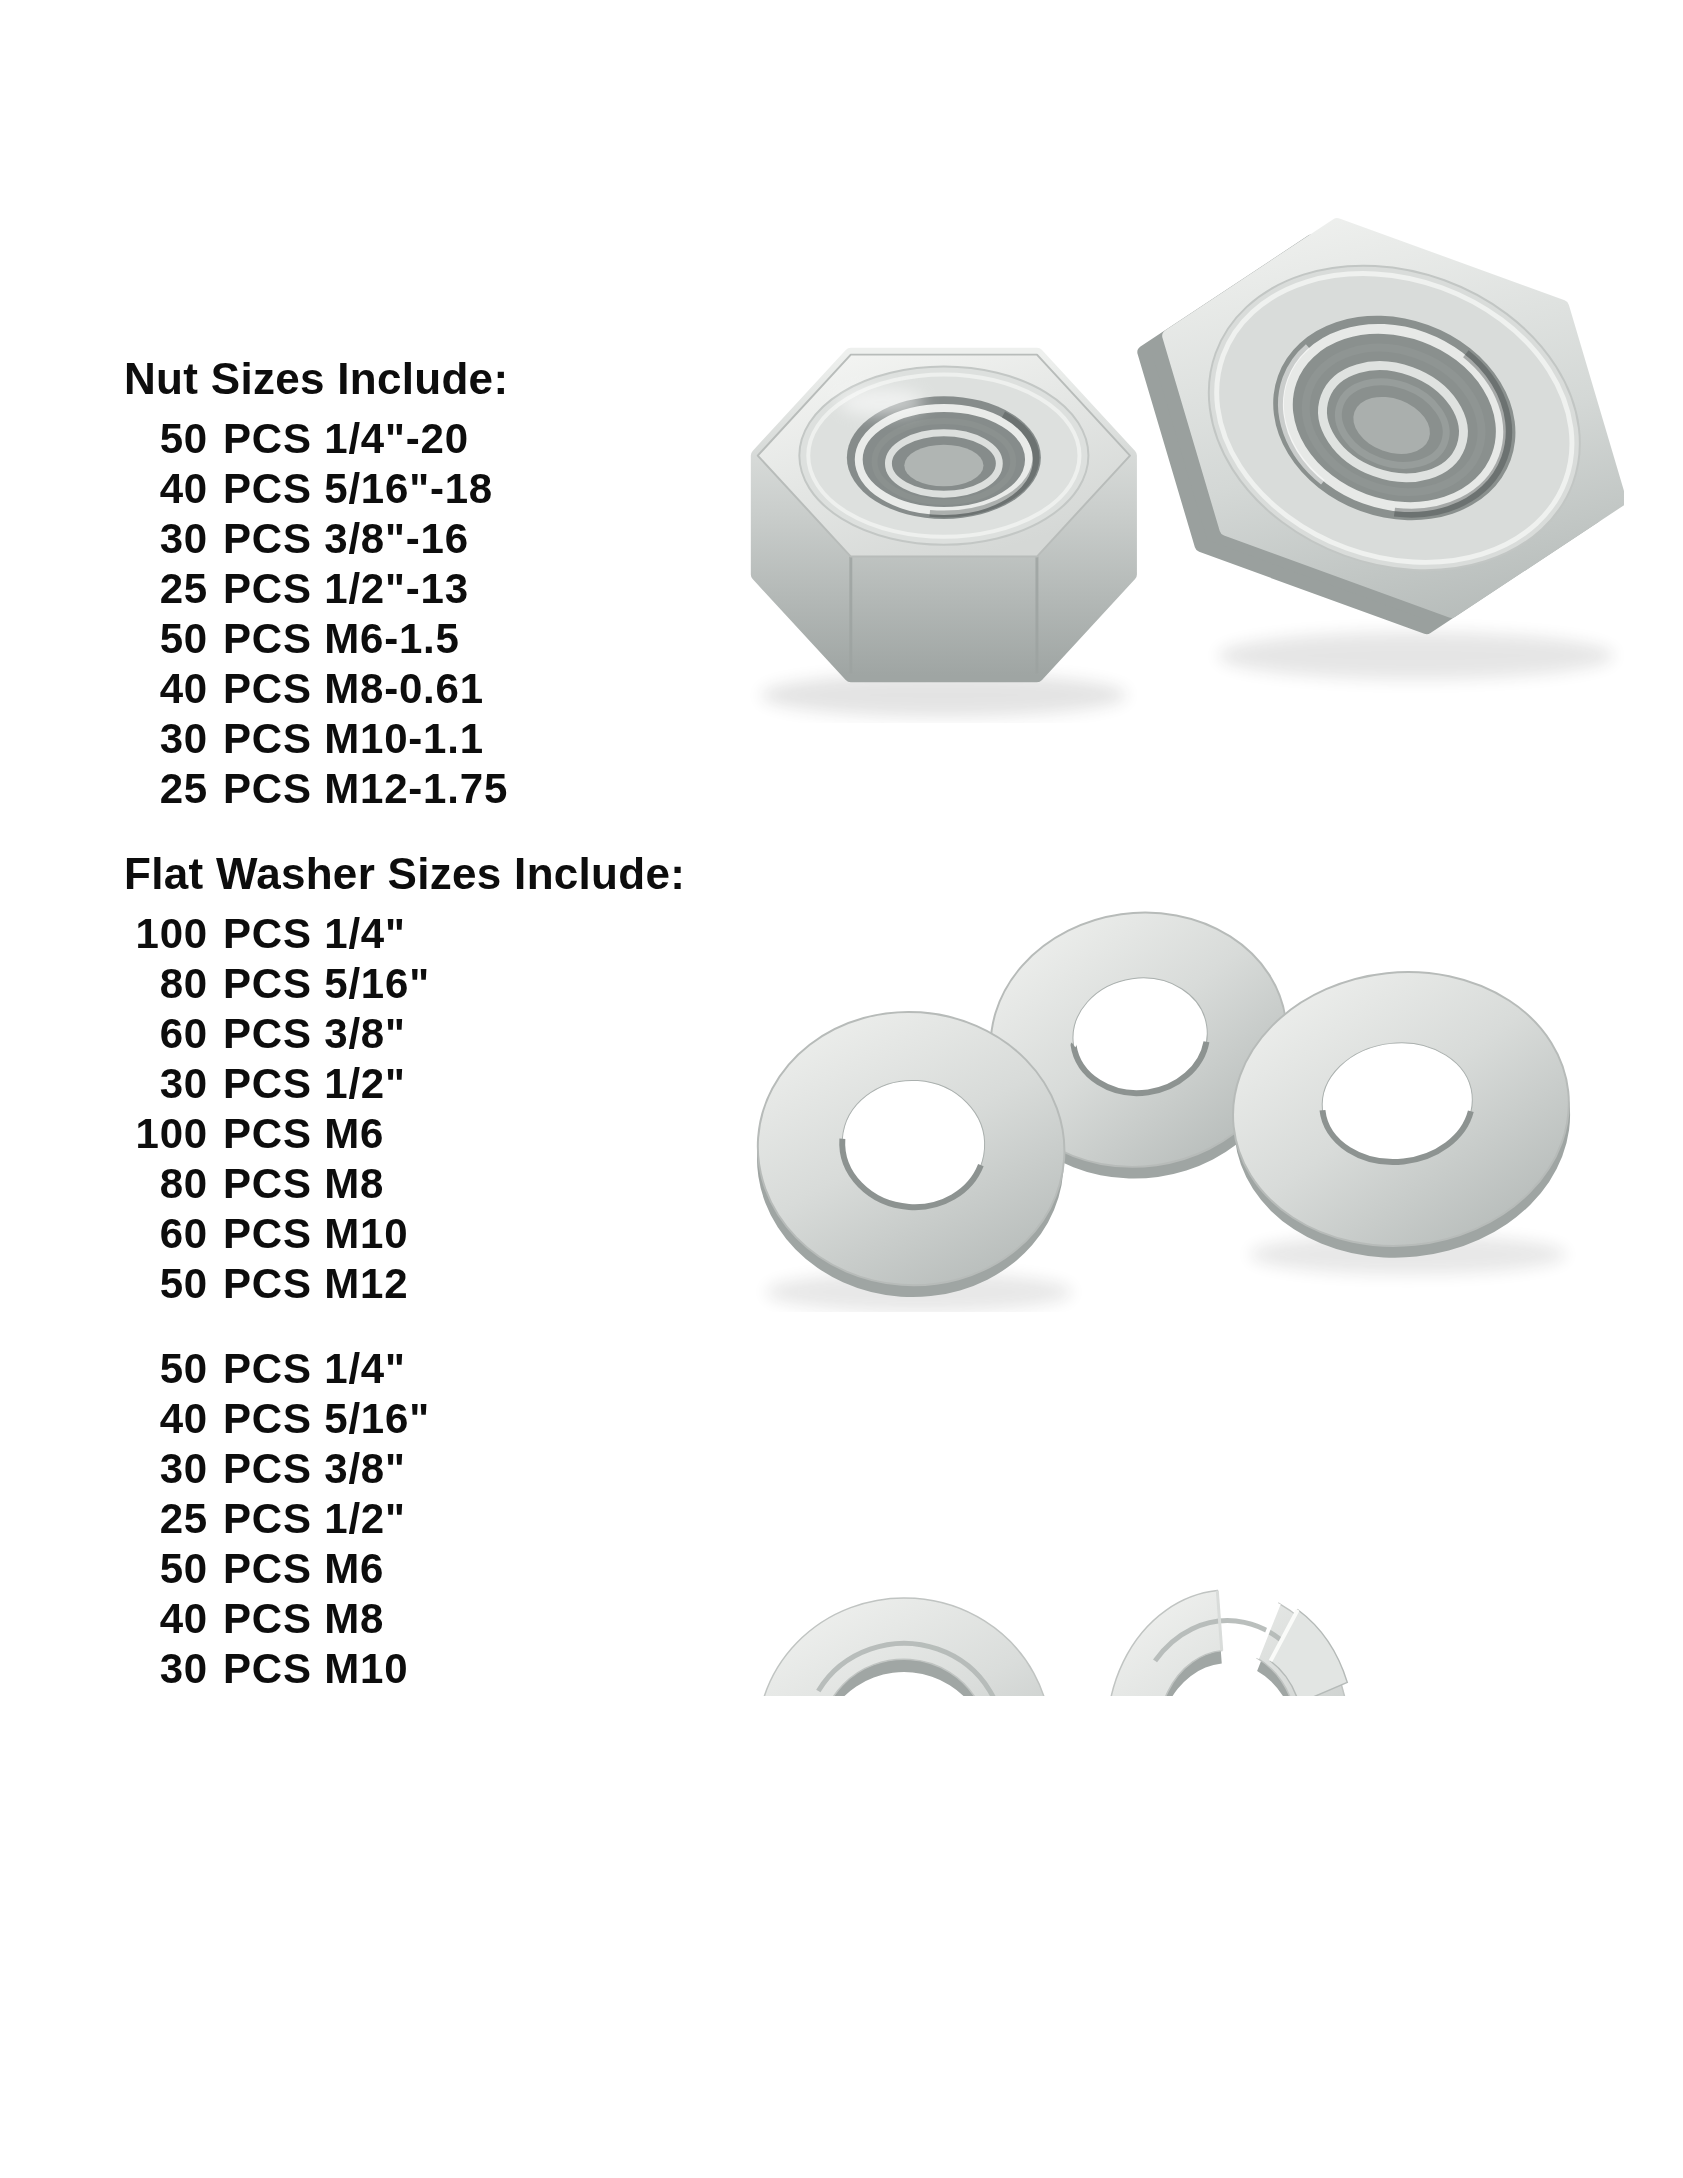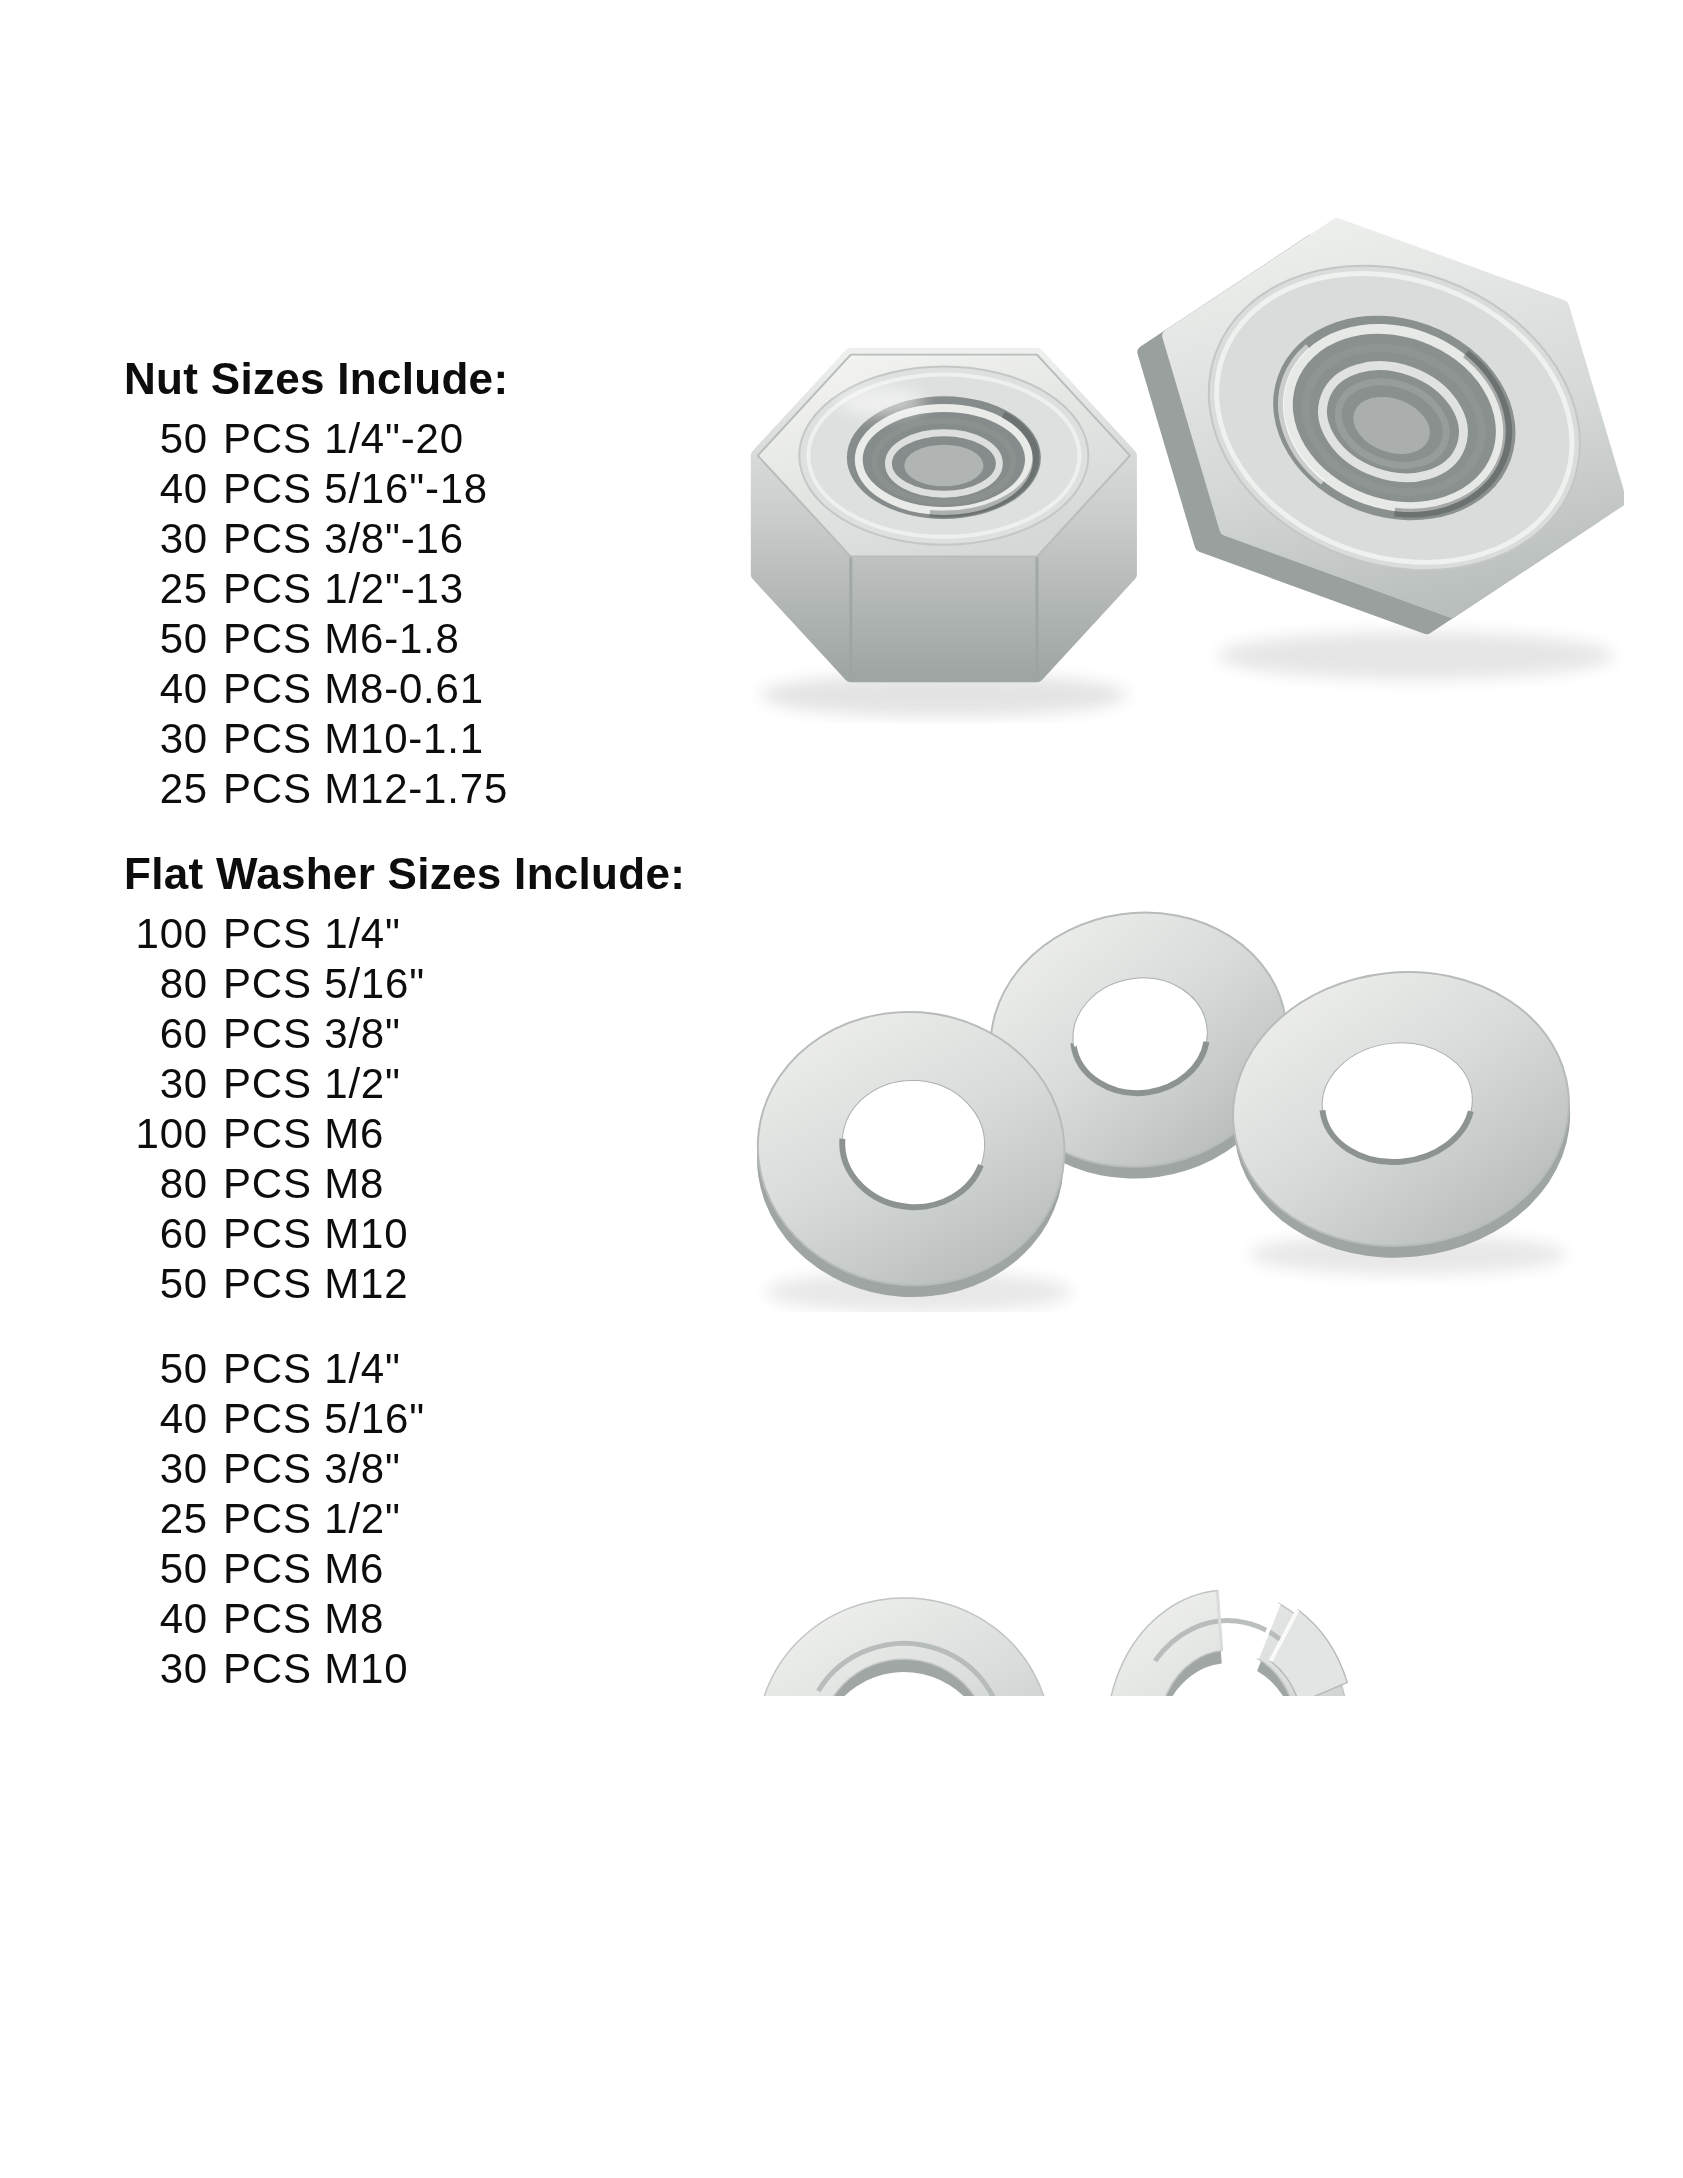--- a/index.html
+++ b/index.html
@@ -5,21 +5,21 @@
   html,body{margin:0;padding:0;background:#ffffff;}
   .canvas{
     position:relative;width:1683px;height:1696px;background:#ffffff;
     font-family:"Liberation Sans", sans-serif;color:#0d0d0d;overflow:hidden;
   }
   .section{position:absolute;left:119px;width:614px;}
   .section h2{
     margin:0 0 10px 5px;font-size:44px;font-weight:800;letter-spacing:0.3px;
     color:#0d0d0d;white-space:nowrap;
   }
-  .rows{display:flex;flex-direction:column;}
+  .rows{display:flex;flex-direction:column;font-weight:bold;}
   .row{display:flex;font-size:42px;line-height:50px;letter-spacing:0.8px;}
   .qty{width:89px;text-align:right;flex:0 0 auto;}
   .desc{margin-left:15px;white-space:nowrap;}
   .photo{position:absolute;}
   #sec-nuts{top:354px;}
   #sec-flat{top:849px;}
   #sec-lock{top:1344px;}
   #photo-nuts{left:733px;top:208px;}
   #photo-flat{left:733px;top:906px;}
   #photo-lock{left:713px;top:1564px;}
@@ -43,21 +43,21 @@
       <div class="row">
           <span class="qty">30</span>
           <span class="desc">PCS 3/8"-16</span>
         </div>
       <div class="row">
           <span class="qty">25</span>
           <span class="desc">PCS 1/2"-13</span>
         </div>
       <div class="row">
           <span class="qty">50</span>
-          <span class="desc">PCS M6-1.8</span>
+          <span class="desc">PCS M6-1.5</span>
         </div>
       <div class="row">
           <span class="qty">40</span>
           <span class="desc">PCS M8-0.61</span>
         </div>
       <div class="row">
           <span class="qty">30</span>
           <span class="desc">PCS M10-1.1</span>
         </div>
       <div class="row">

